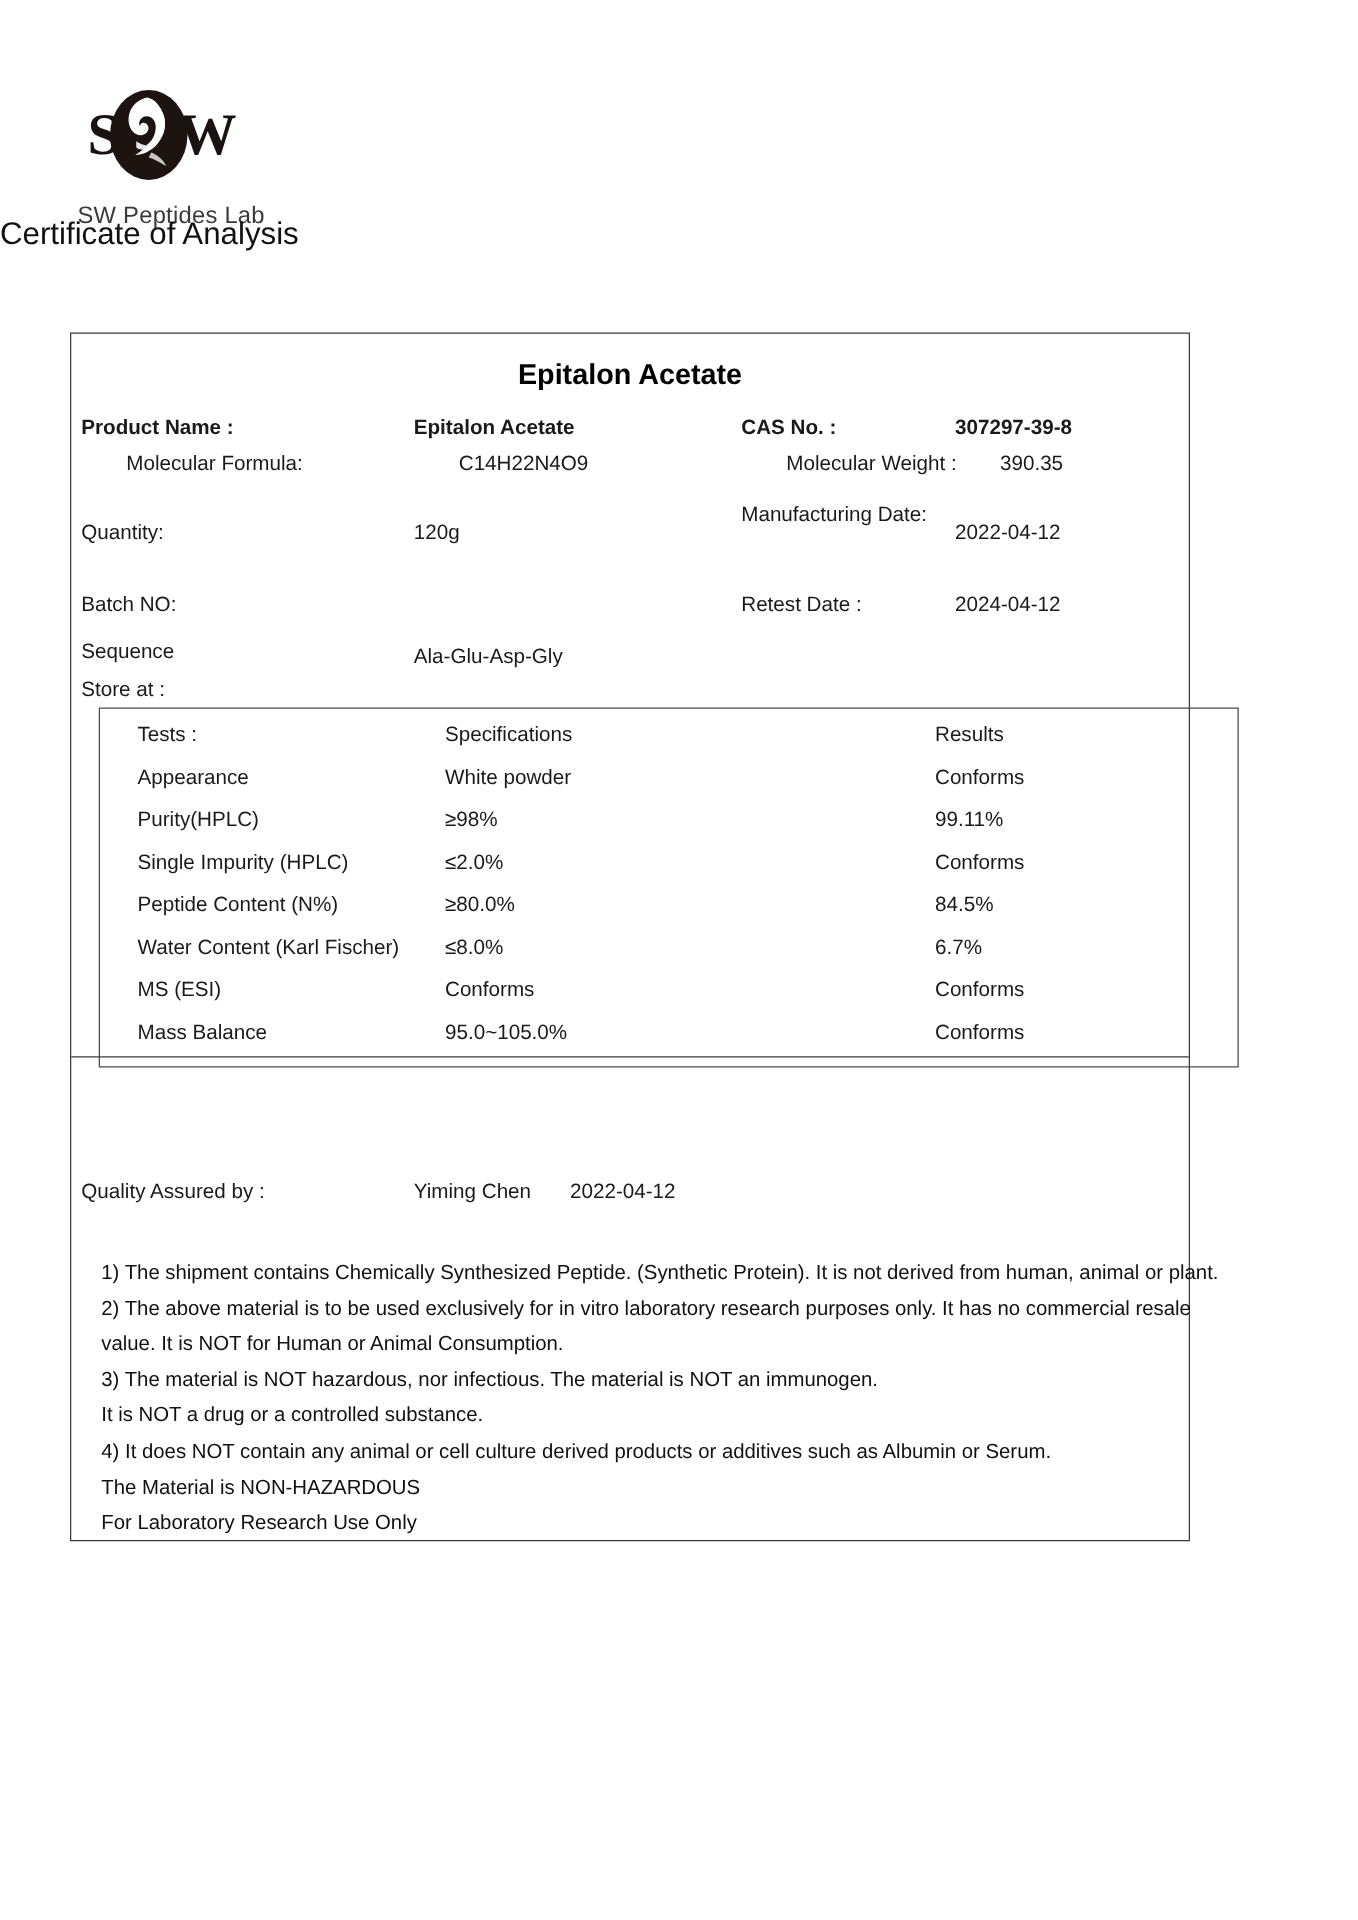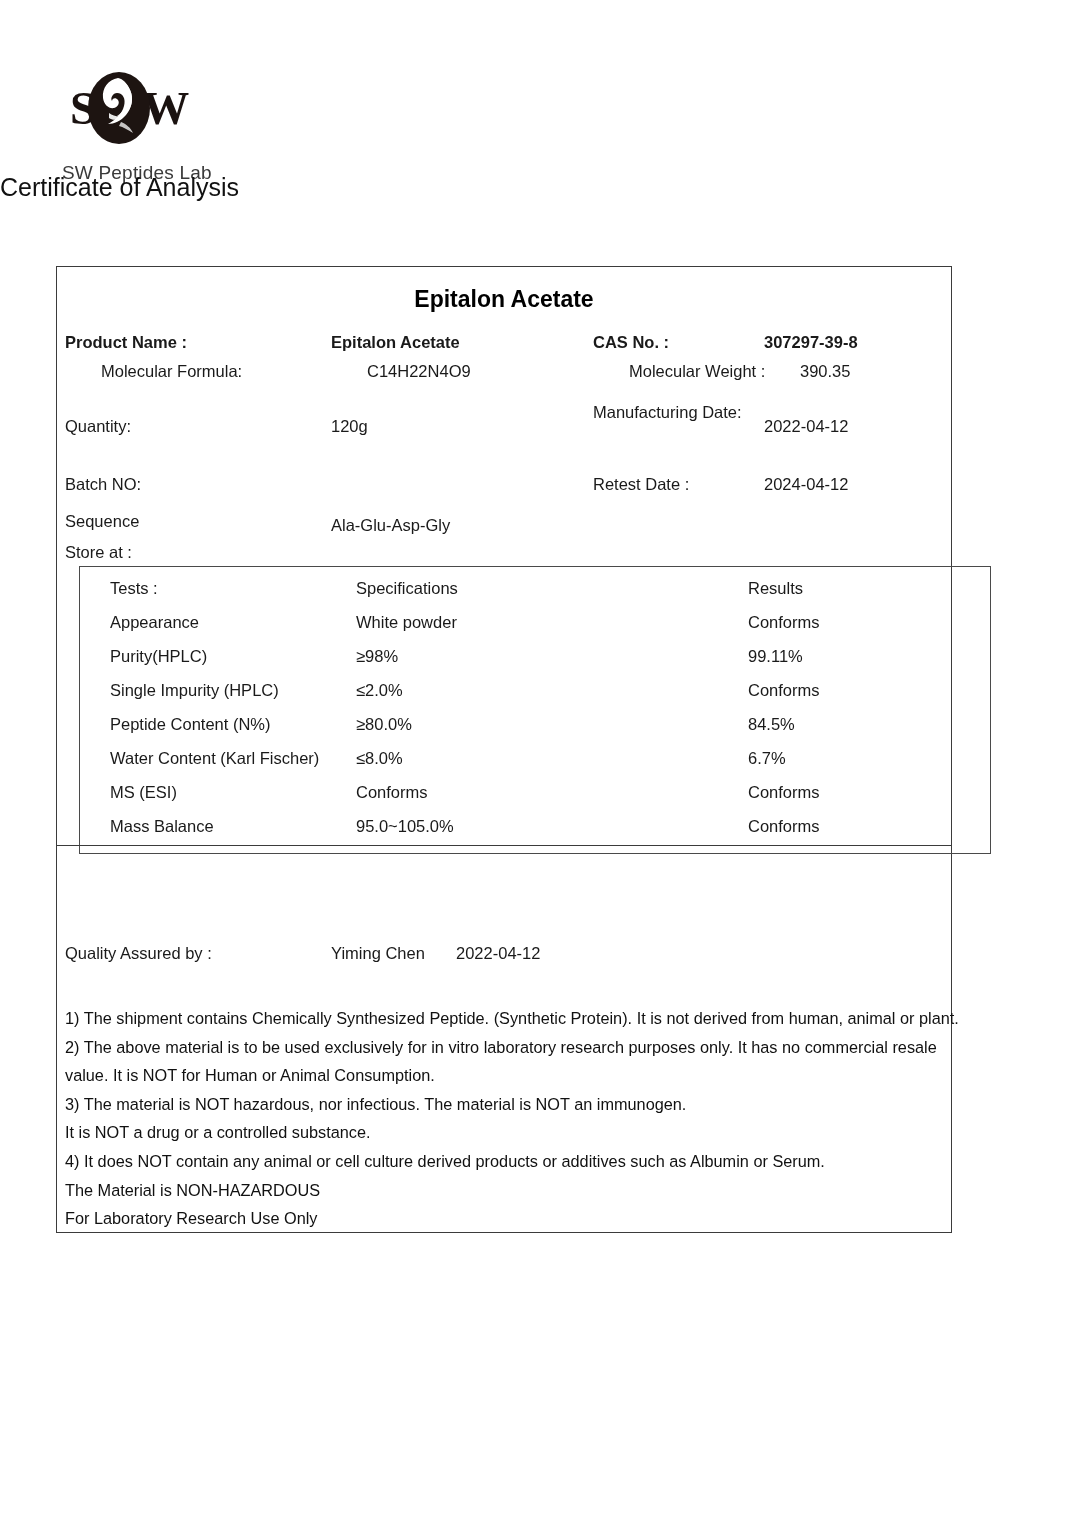--- a/index.html
+++ b/index.html
@@ -164,21 +164,21 @@
     height: 26px;
     margin-top: 40px;
   }
   .a-label { position: absolute; left: 8px; white-space: nowrap; }
   .a-name  { position: absolute; left: 274px; white-space: nowrap; }
   .a-date  { position: absolute; left: 399px; white-space: nowrap; }
 
   
   .notes {
     position: absolute;
-    left: 8px;
+    left: 24px;
     top: 737px;
     width: 948px;
     font-size: 16.3px;
   }
   .note-line {
     line-height: 28.6px;
     white-space: nowrap;
     color: #111;
   }
 </style>

